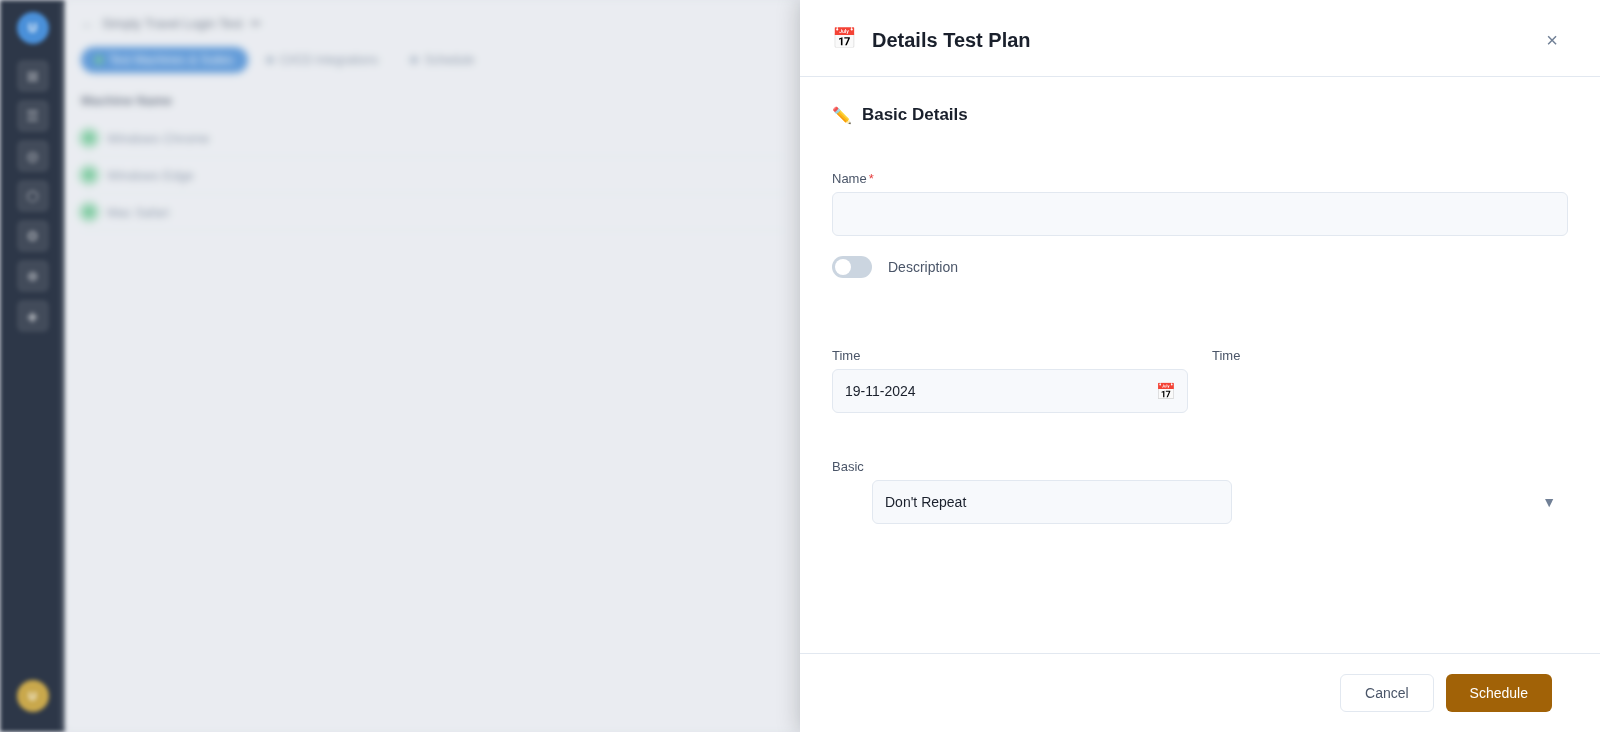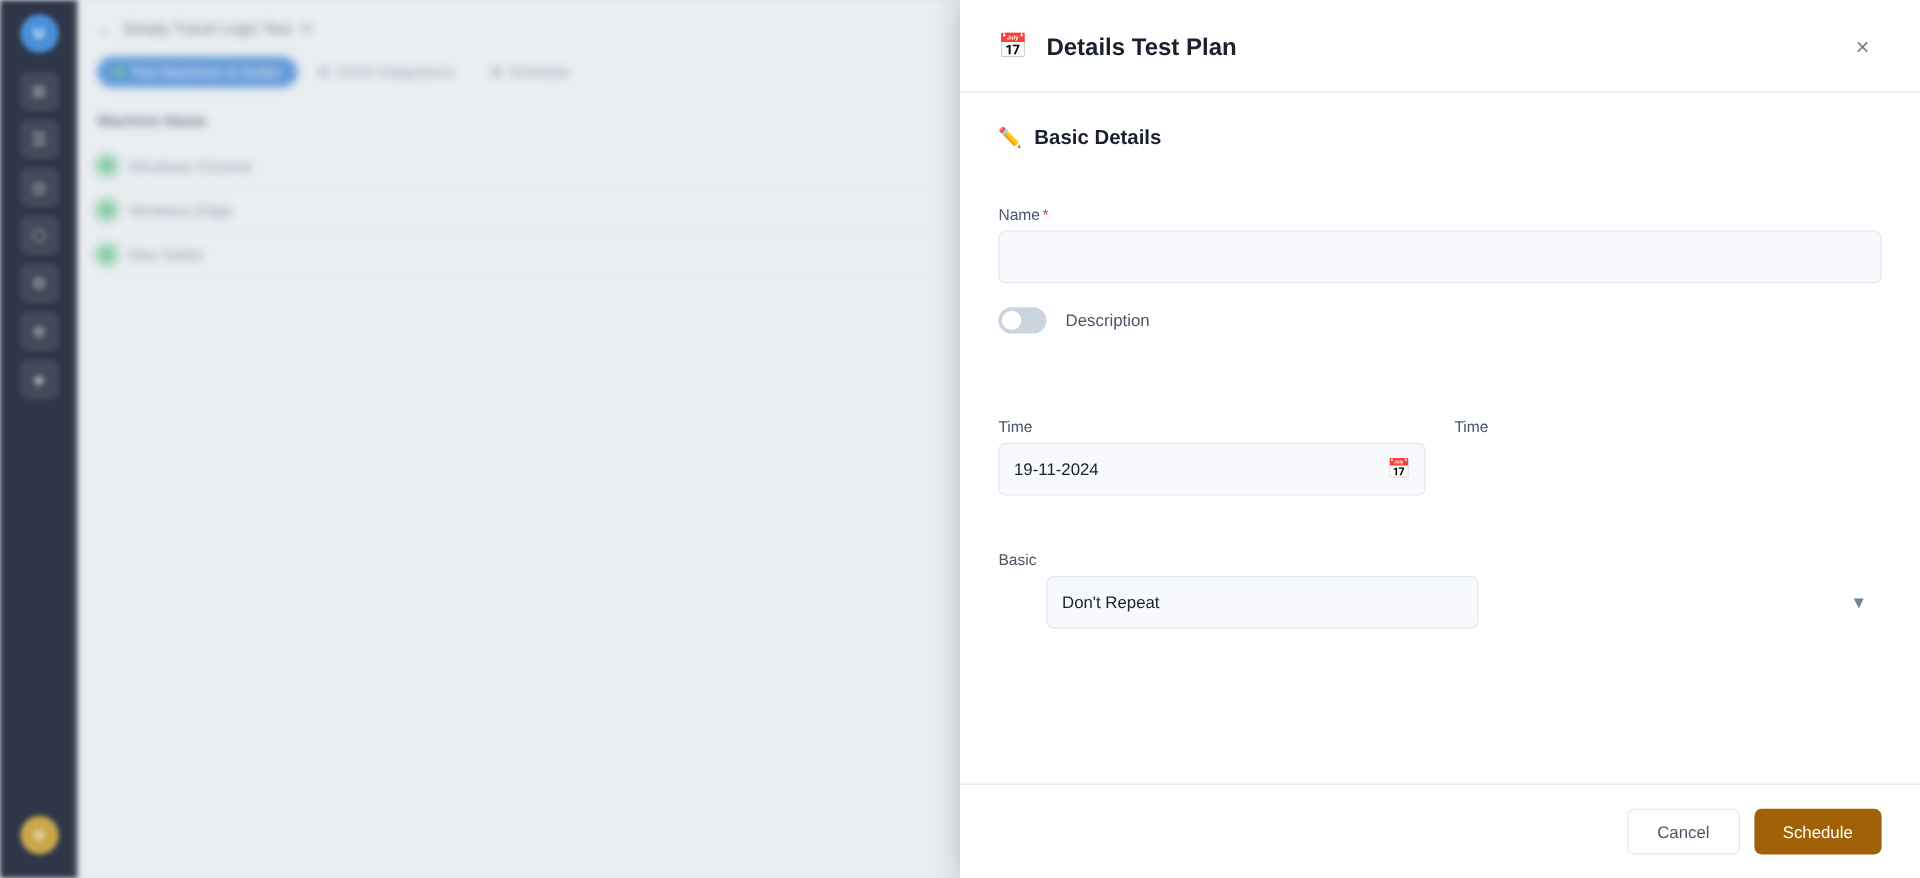--- a/index.html
+++ b/index.html
@@ -329,21 +329,21 @@
       position: absolute;
       right: 12px;
       top: 50%;
       transform: translateY(-50%);
       color: #718096;
       font-size: 14px;
       pointer-events: none;
     }
 
     .modal-footer {
-      padding: 20px 32px;
+      padding: 20px 48px;
       border-top: 1px solid #e2e8f0;
       display: flex;
       justify-content: flex-end;
       gap: 12px;
     }
 
     .btn-cancel {
       padding: 10px 24px;
       border: 1px solid #e2e8f0;
       border-radius: 6px;

